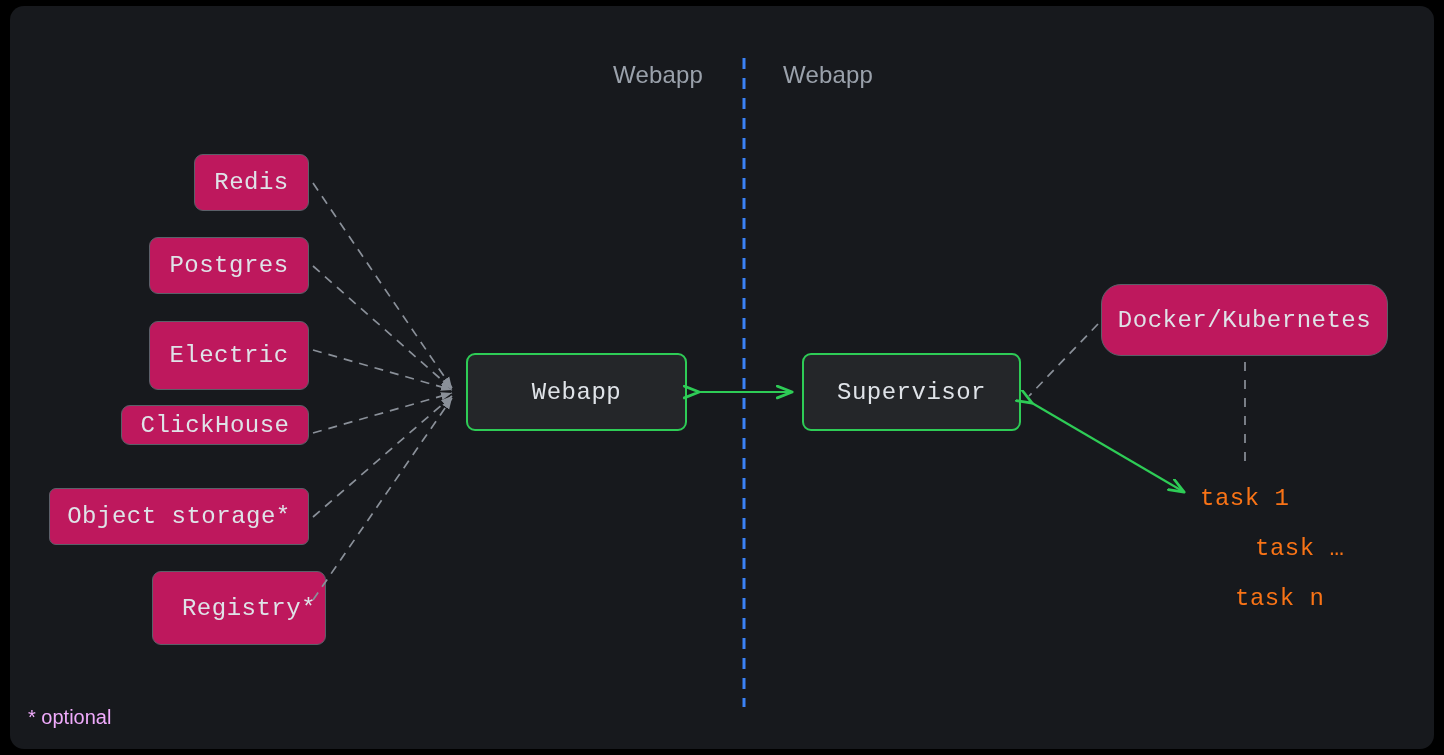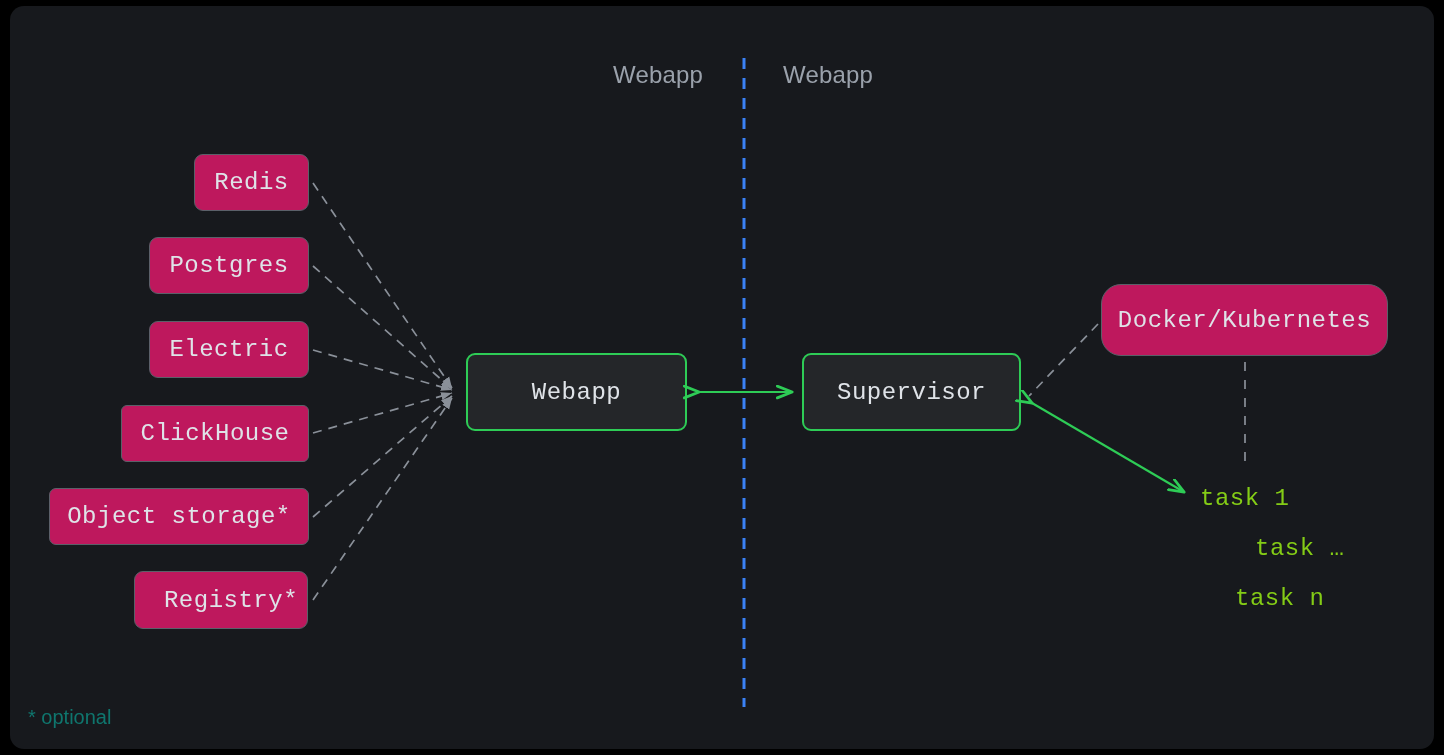--- a/index.html
+++ b/index.html
@@ -62,59 +62,59 @@
   }
   .node-box.accent {
     border: 2px solid #2ecc56;
     background: #242629;
   }
 
   .task-label {
     position: absolute;
     font-family: "Liberation Mono", "DejaVu Sans Mono", monospace;
     font-size: 24px;
-    color: #84cc16;
+    color: #f97316;
     letter-spacing: 0.5px;
     white-space: nowrap;
   }
 
   #footnote {
     position: absolute;
     left: 28px;
     top: 706px;
     font-family: "Liberation Sans", sans-serif;
     font-size: 20px;
-    color: #0f766e;
+    color: #f0abfc;
     white-space: nowrap;
   }
 </style>
 </head>
 <body>
 
 <div id="canvas"></div>
 
 <div class="lane-label" id="lane-label-webapp">Webapp</div>
 <div class="lane-label" id="lane-label-worker">Webapp</div>
 
 <div class="node-box" style="left: 194px; top: 154px; width: 115px; height: 57px;">
   <span>Redis</span>
 </div>
 <div class="node-box" style="left: 149px; top: 237px; width: 160px; height: 57px; justify-content: center;">
   <span>Postgres</span>
 </div>
-<div class="node-box" style="left: 149px; top: 321px; width: 160px; height: 57px;">
+<div class="node-box" style="left: 149px; top: 321px; width: 160px; height: 69px;">
   <span>Electric</span>
 </div>
-<div class="node-box" style="left: 121px; top: 405px; width: 188px; height: 57px; border-radius: 6px;">
+<div class="node-box" style="left: 121px; top: 405px; width: 188px; height: 40px;">
   <span>ClickHouse</span>
 </div>
 <div class="node-box" style="left: 49px; top: 488px; width: 260px; height: 57px; border-radius: 7px;">
   <span>Object storage*</span>
 </div>
-<div class="node-box" style="left: 134px; top: 571px; width: 174px; height: 58px; padding-left: 20px;">
+<div class="node-box" style="left: 152px; top: 571px; width: 174px; height: 74px; padding-left: 20px;">
   <span>Registry*</span>
 </div>
 
 <div class="node-box accent" style="left: 466px; top: 353px; width: 221px; height: 78px;">
   <span>Webapp</span>
 </div>
 <div class="node-box accent" style="left: 802px; top: 353px; width: 219px; height: 78px;">
   <span>Supervisor</span>
 </div>
 <div class="node-box" style="left: 1101px; top: 284px; width: 287px; height: 72px; border-radius: 20px;">

